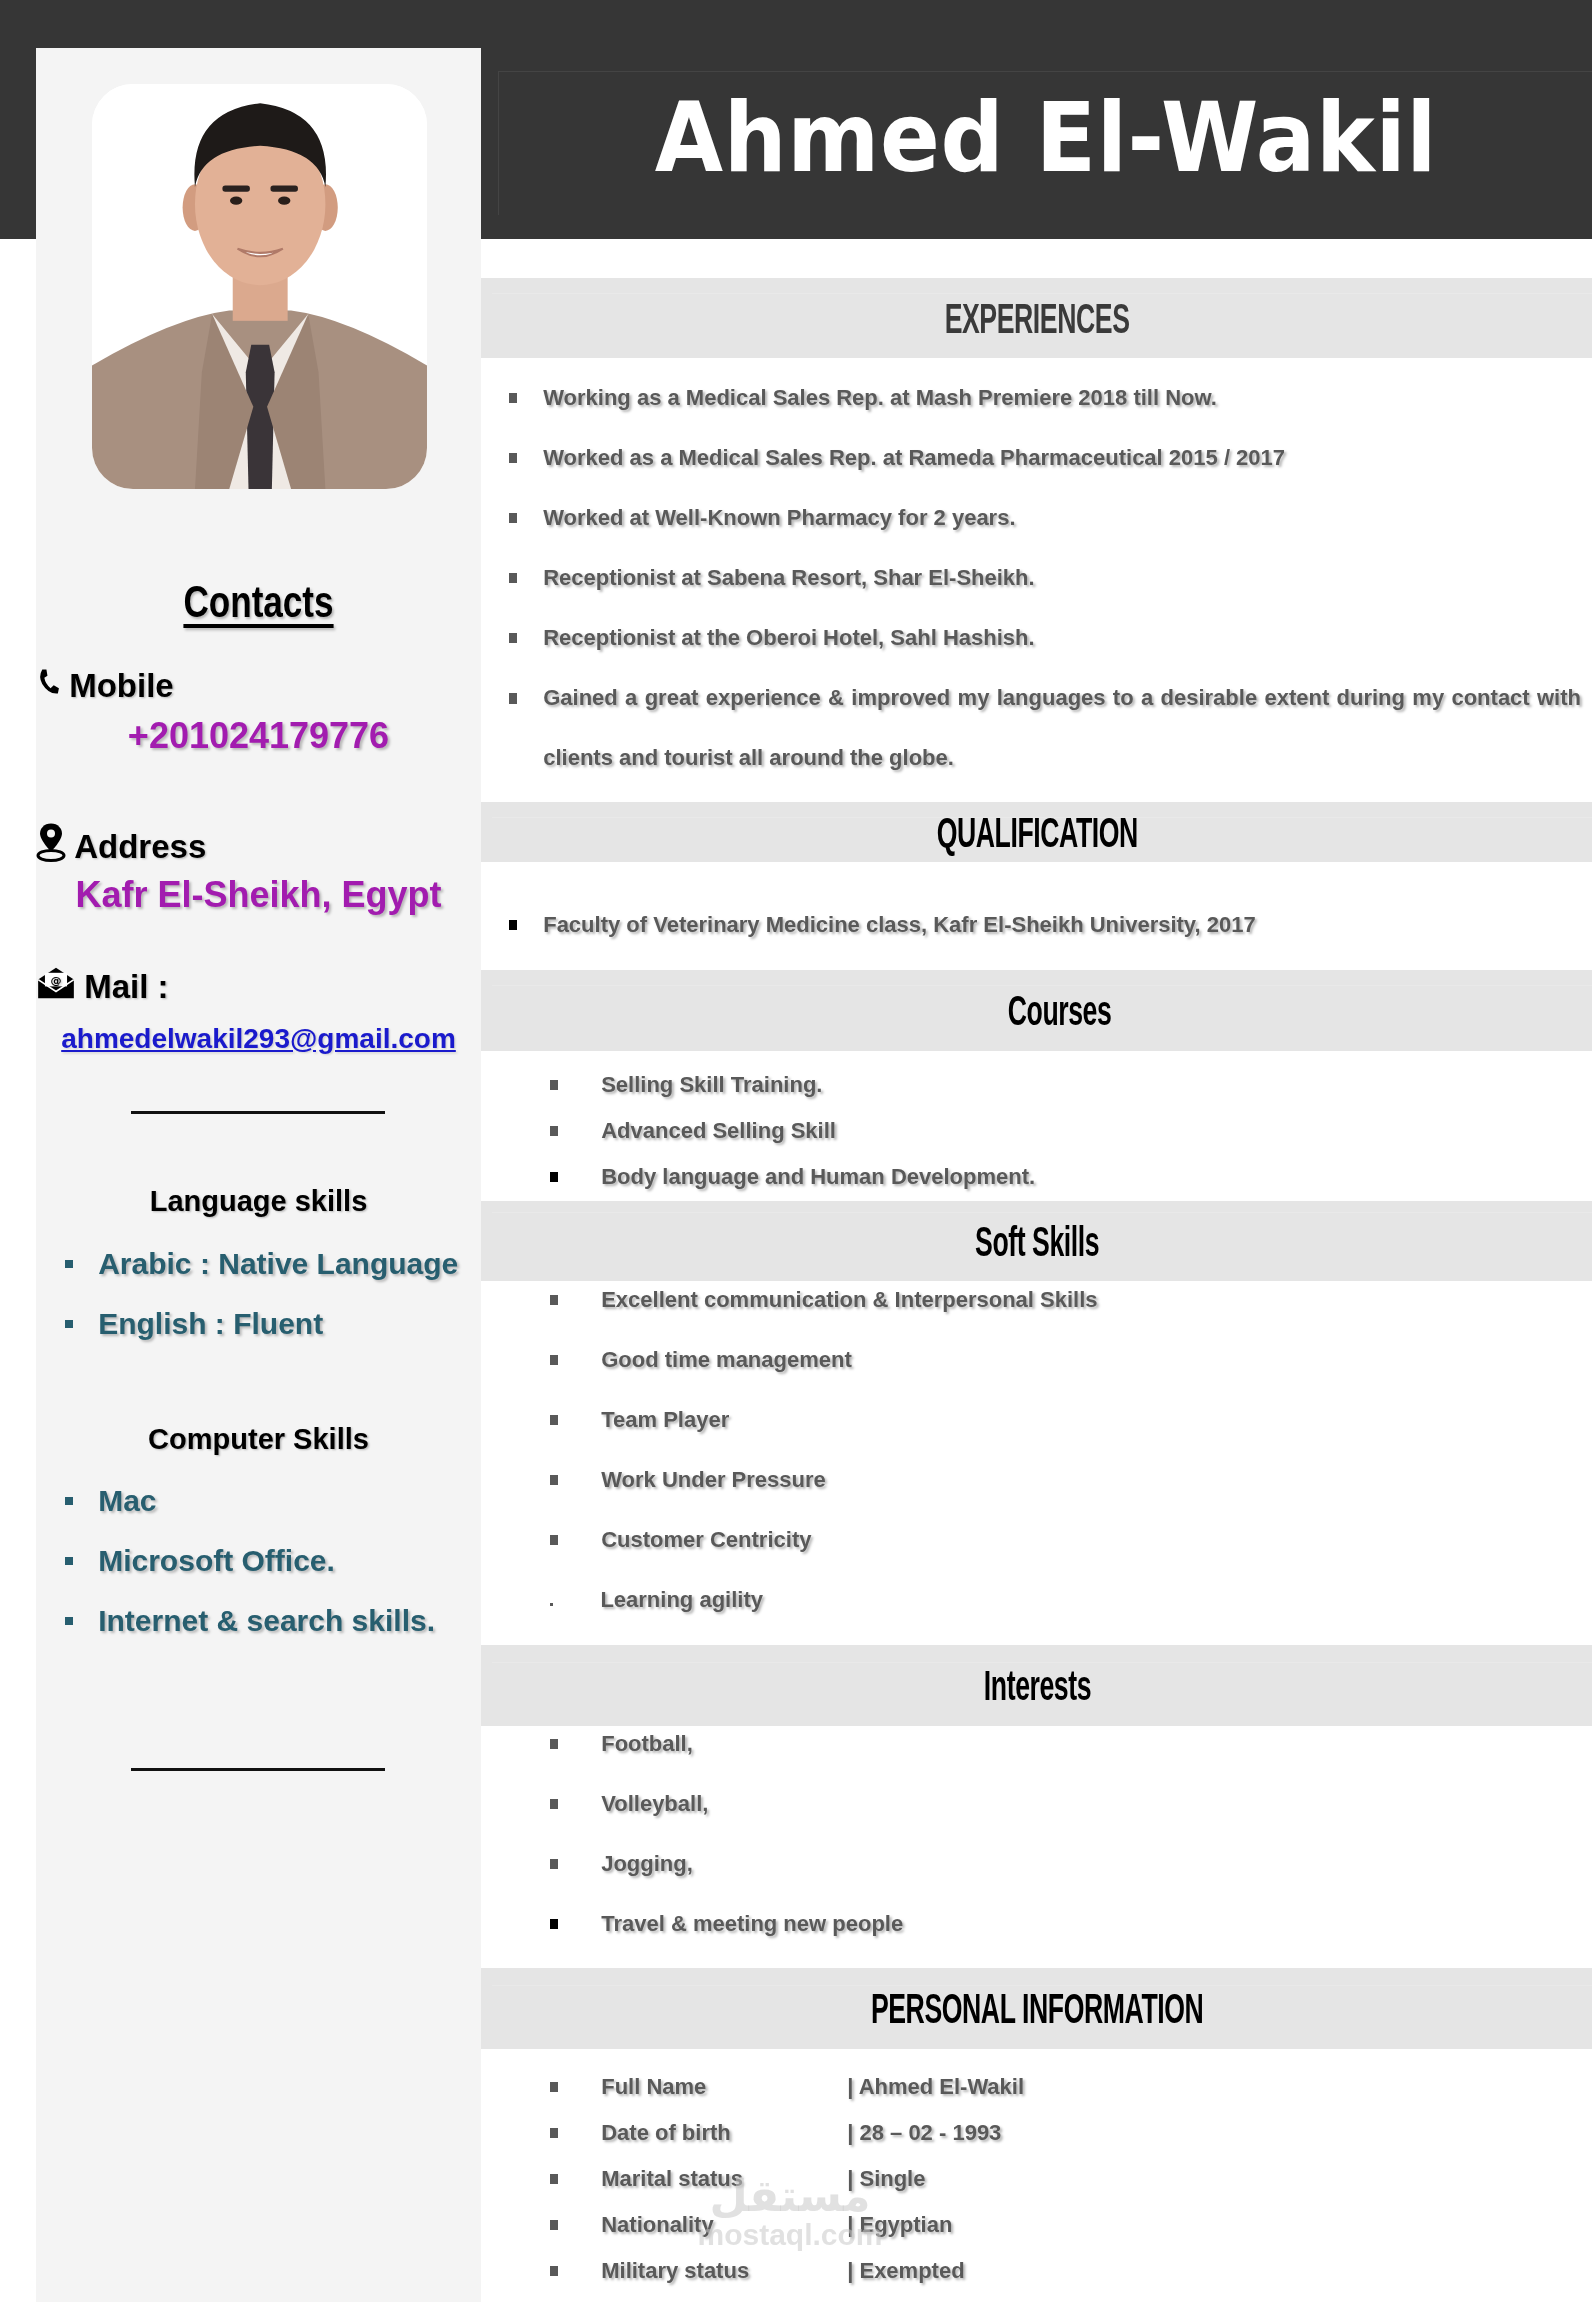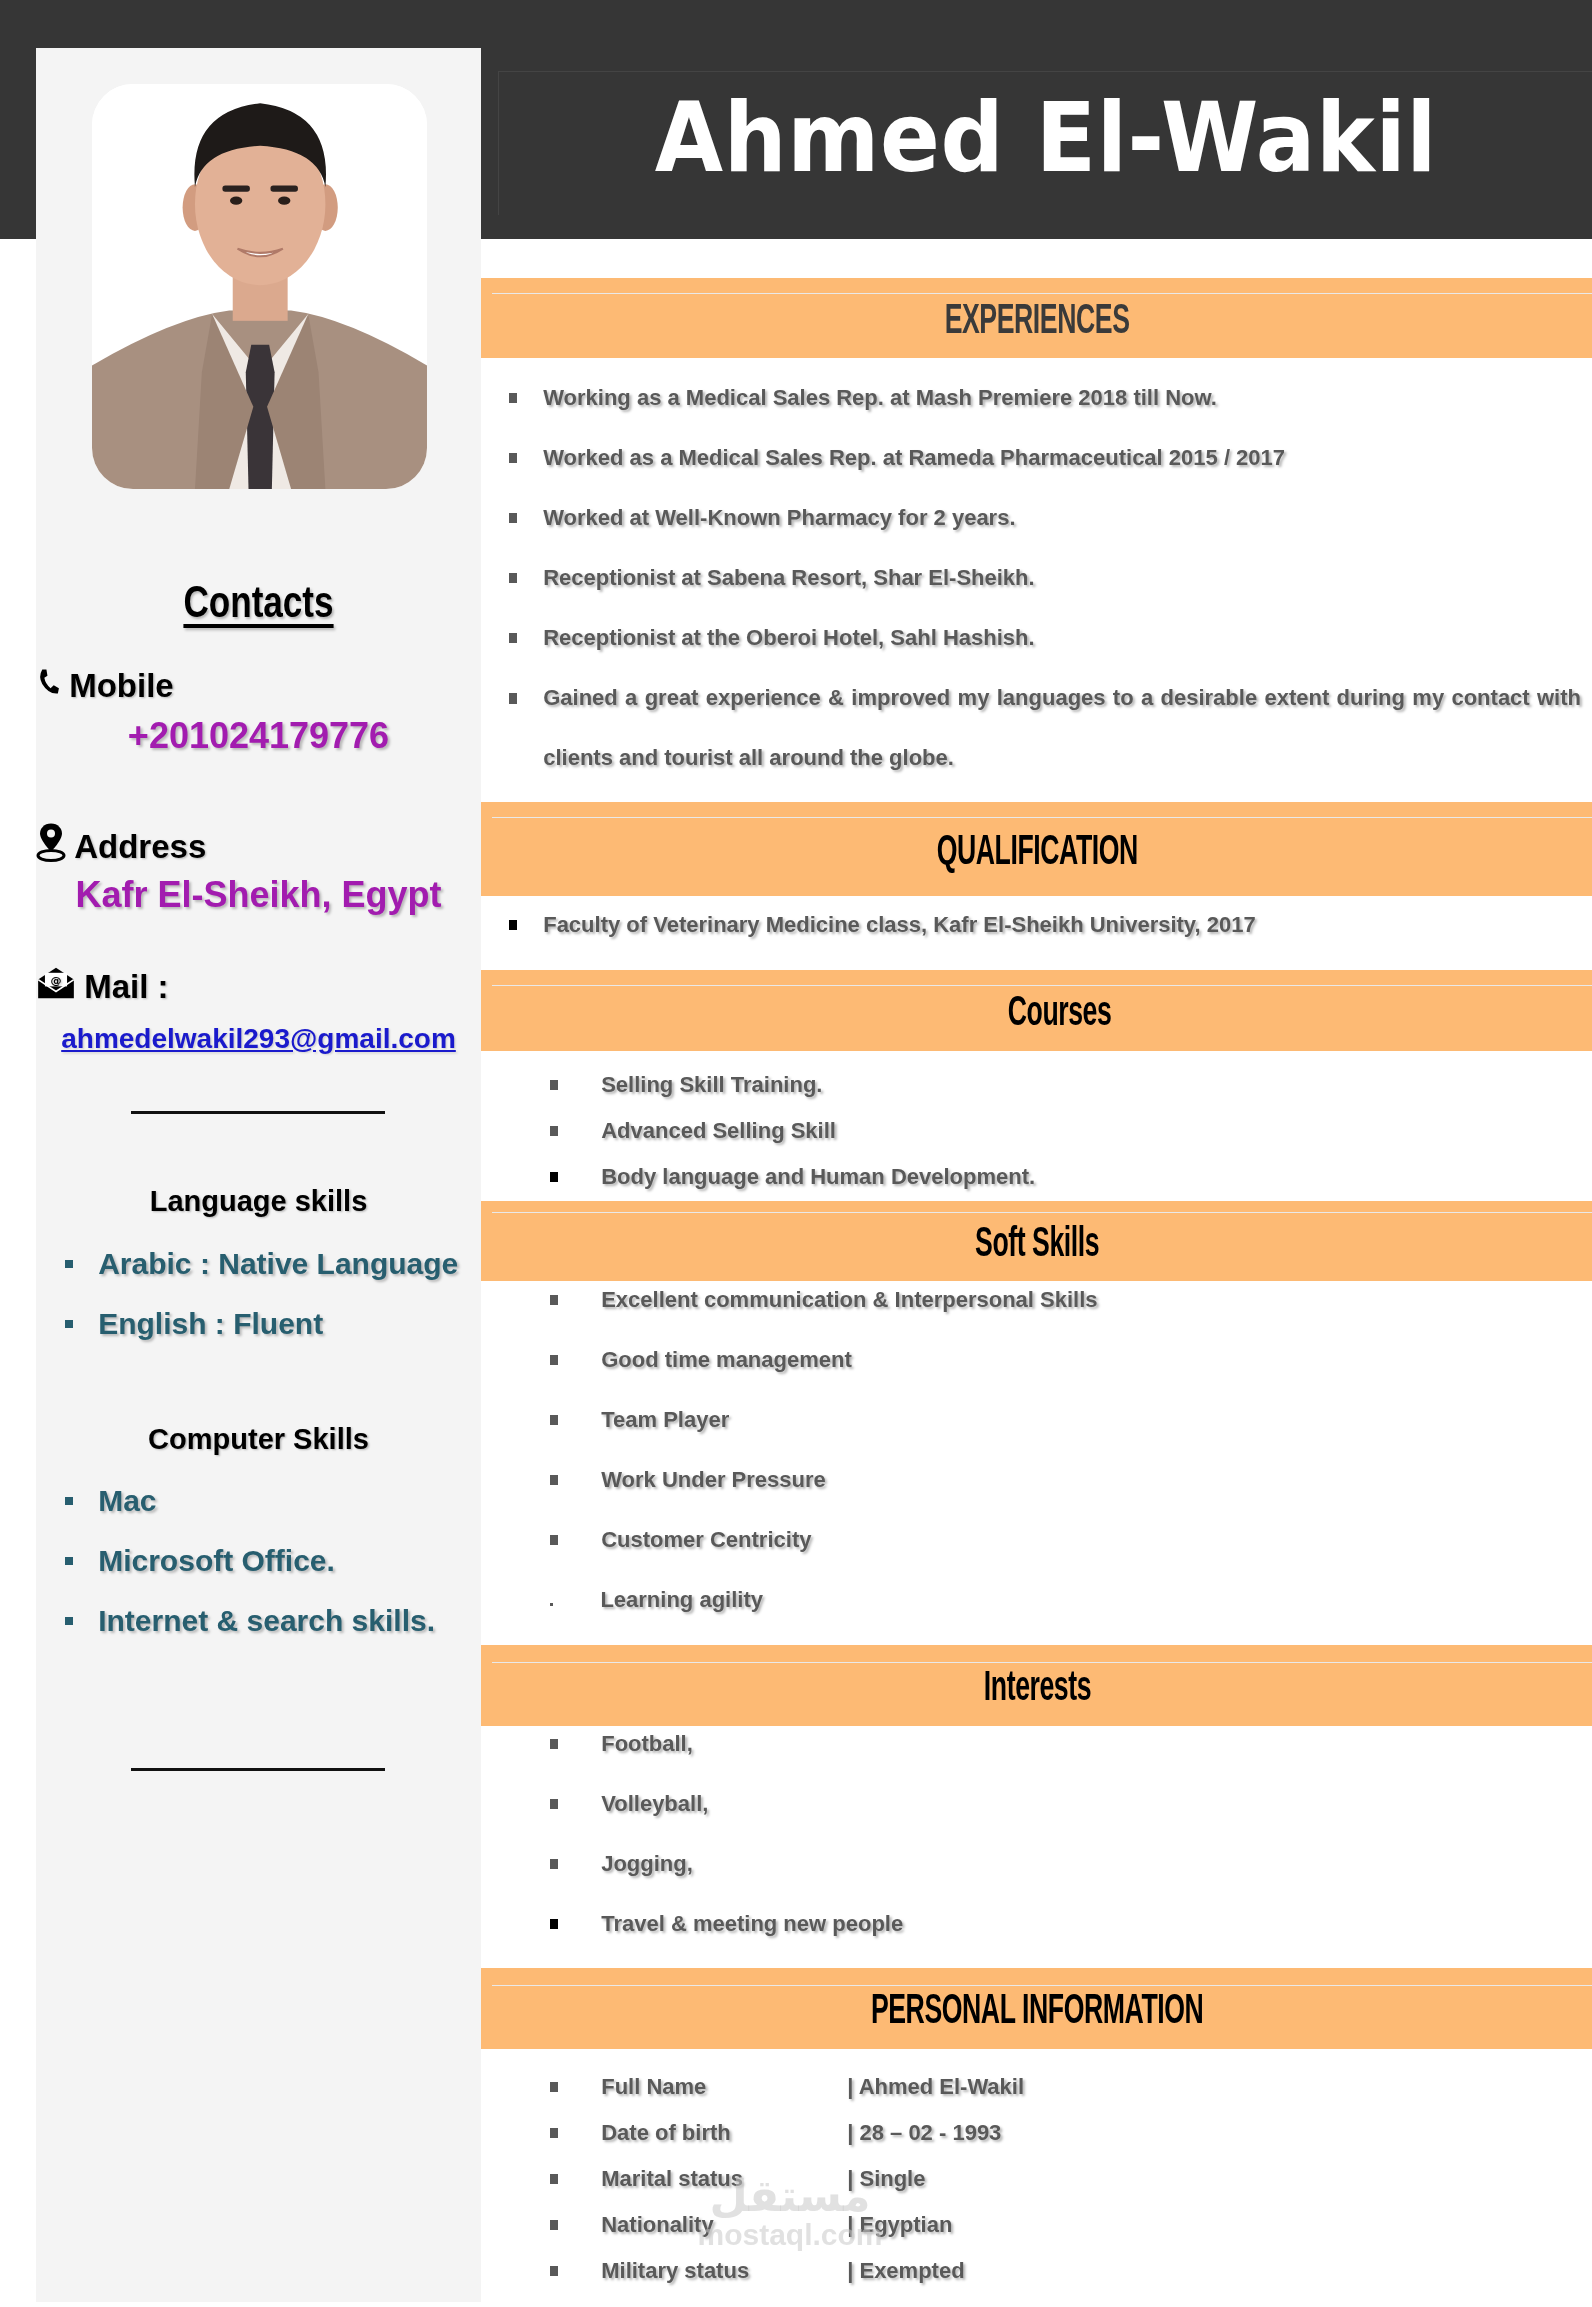--- a/index.html
+++ b/index.html
@@ -35,21 +35,21 @@
   .contact-value.small { font-size:36px; }
   .contact-link { font-weight:bold; font-size:28px; color:#1a1acc; text-decoration:underline; text-shadow:1.4px 1.4px 2.1px rgba(0,0,0,0.15); }
 
   .side-divider { position:absolute; left:131px; width:254px; height:3.4px; background:#111; }
   .side-subtitle { font-weight:bold; font-size:29px; color:#000; text-shadow:1.4px 1.4px 2.1px rgba(0,0,0,0.25); }
   .side-list { position:absolute; left:65px; width:412px; margin:0; padding:0; list-style:none; }
   .side-list li { display:flex; align-items:center; height:60px; font-weight:bold; font-size:30px; color:#275e6f; text-shadow:2.1px 2.1px 2.7px rgba(0,0,0,0.25); }
   .side-list .bullet { display:inline-block; width:8.2px; height:8.2px; background:#275e6f; margin-right:25px; flex:0 0 auto; }
 
   .sec-header {
-    position:absolute; left:481px; width:1112px; background:#fdba74;
+    position:absolute; left:481px; width:1112px; background:#e5e5e5;
     display:flex; align-items:center; justify-content:center;
   }
   .sec-header .inner-line-top { position:absolute; left:11px; right:0; height:1.4px; background:#e9e9e9; }
   .sec-title {
     font-family:"Liberation Sans", sans-serif; font-weight:bold; font-size:43px; color:#000;
     transform:scaleX(0.62); letter-spacing:-0.7px; white-space:nowrap;
   }
   .sec-title.dark { color:#3a3a3a; }
 
   .body-list { position:absolute; margin:0; padding:0; list-style:none; }
@@ -228,21 +228,21 @@
   <li>
       <span class="bullet"></span>
       <span>Receptionist at the Oberoi Hotel, Sahl Hashish.</span>
     </li>
   <li class="wrap">
       <span class="bullet"></span>
       <span class="txt">Gained a great experience &amp; improved my languages to a desirable extent during my contact with clients and tourist all around the globe.</span>
     </li>
 </ul>
 
-<div class="sec-header" style="top:802px;height:94px;">
+<div class="sec-header" style="top:802px;height:60px;">
   <span class="inner-line-top" style="top:15px;"></span>
   <span class="sec-title">QUALIFICATION</span>
 </div>
 <ul class="body-list qual-list">
   <li>
       <span class="bullet"></span>
       <span>Faculty of Veterinary Medicine class, Kafr El-Sheikh University, 2017</span>
     </li>
 </ul>
 

